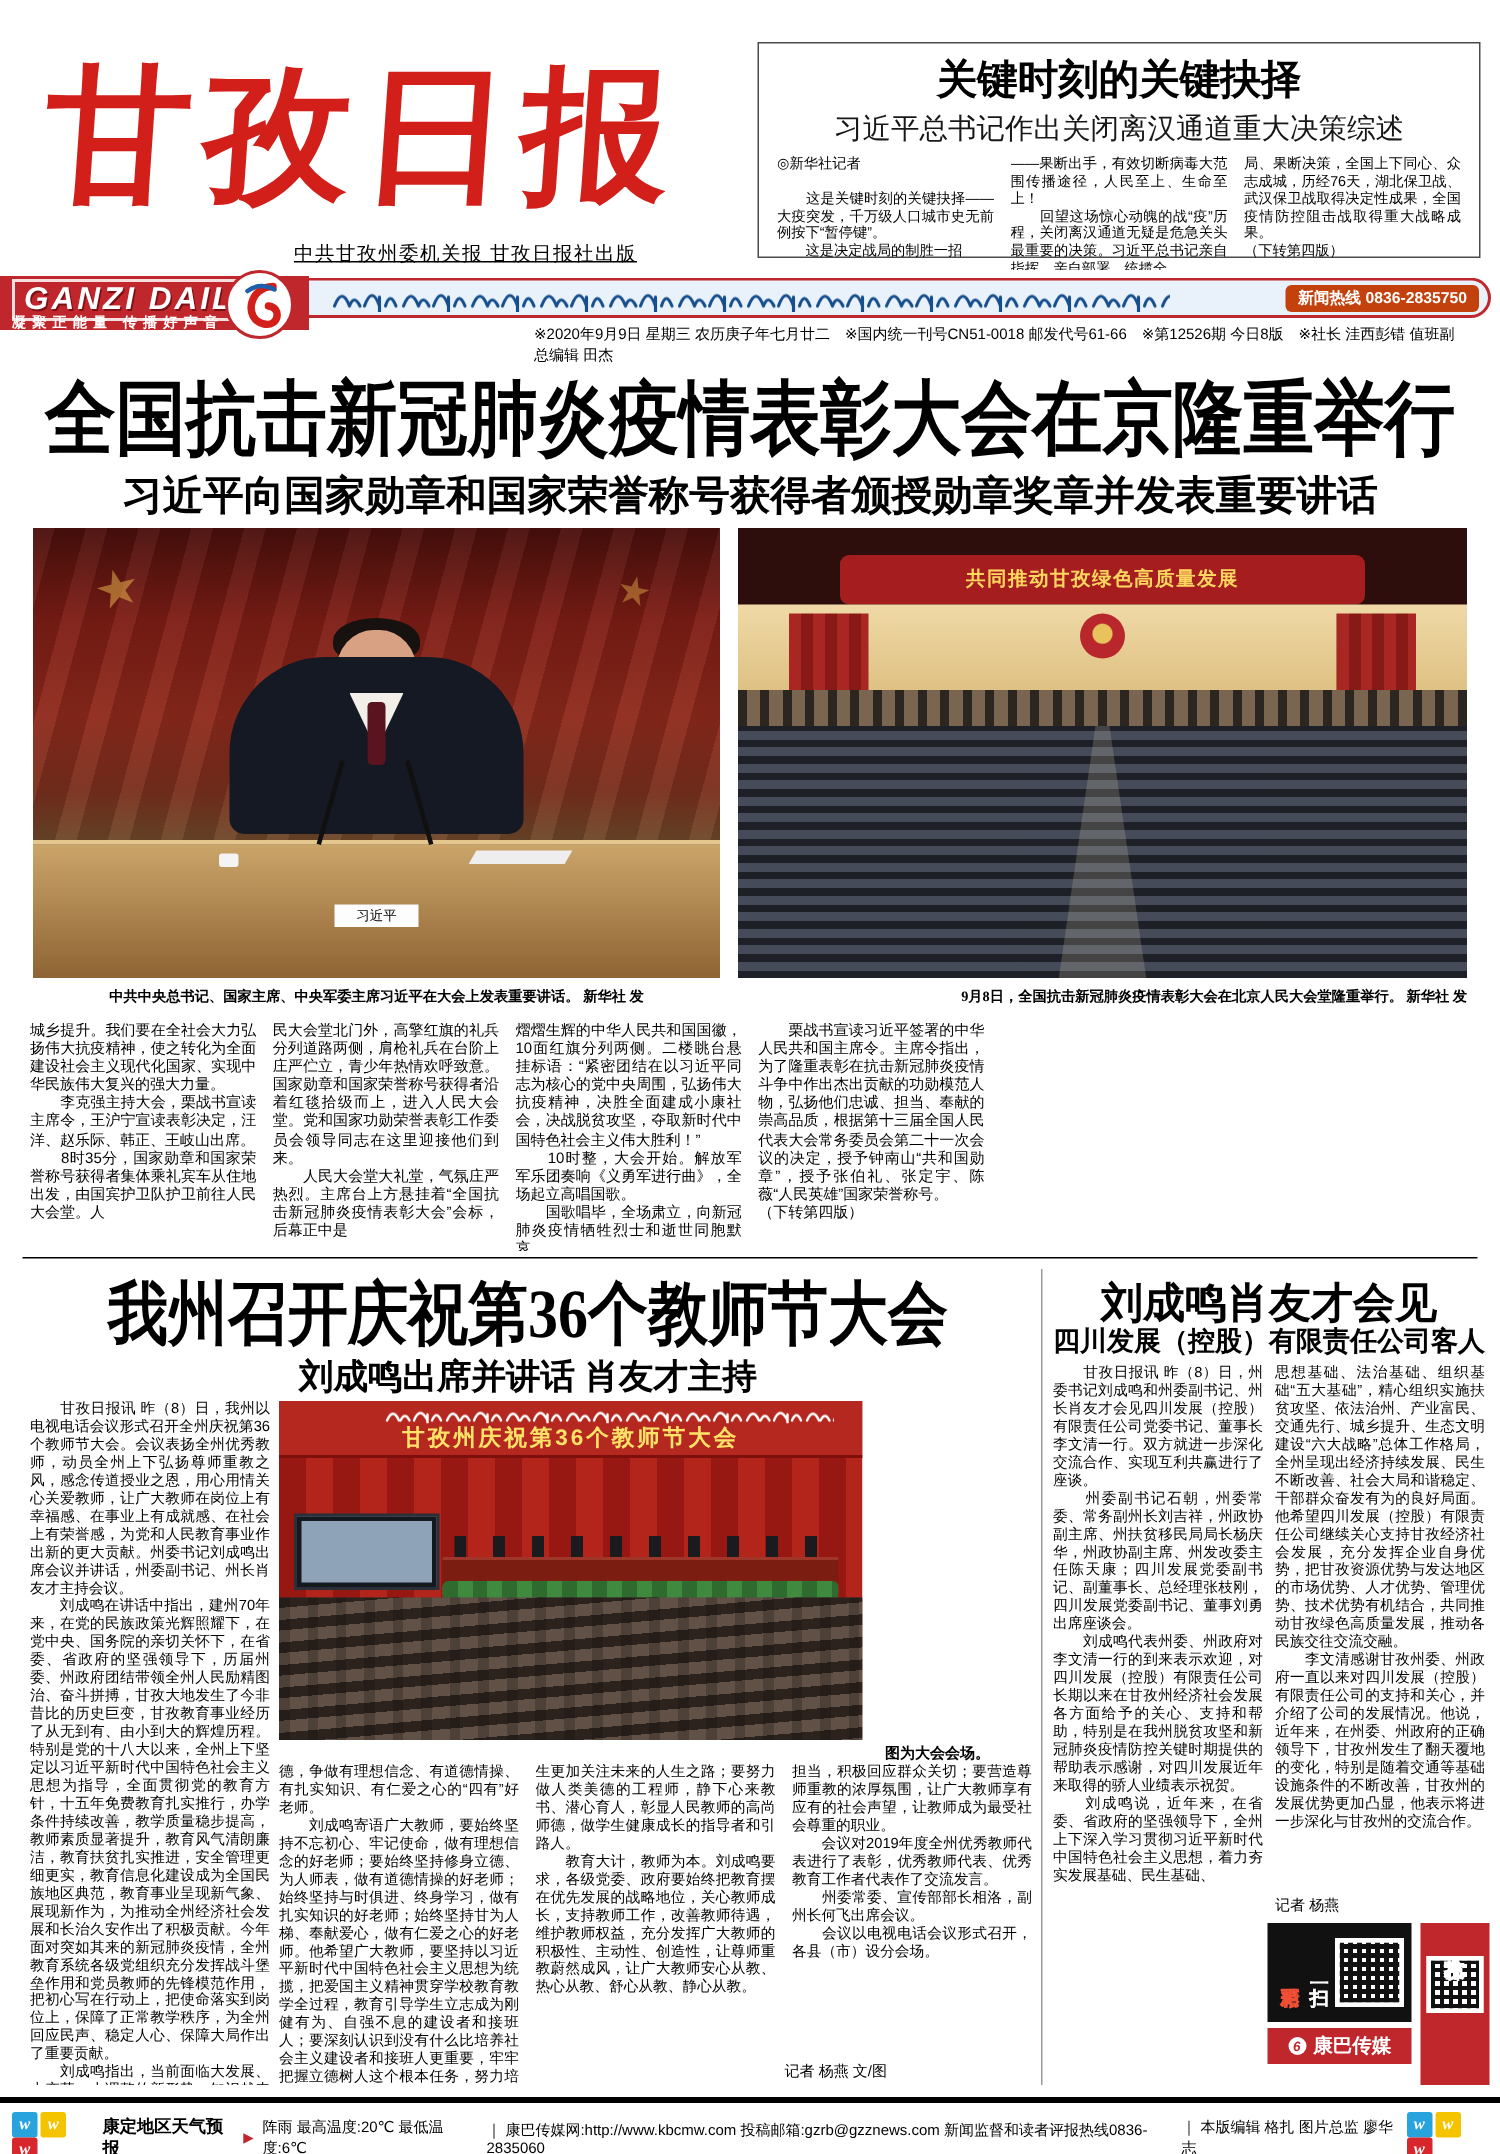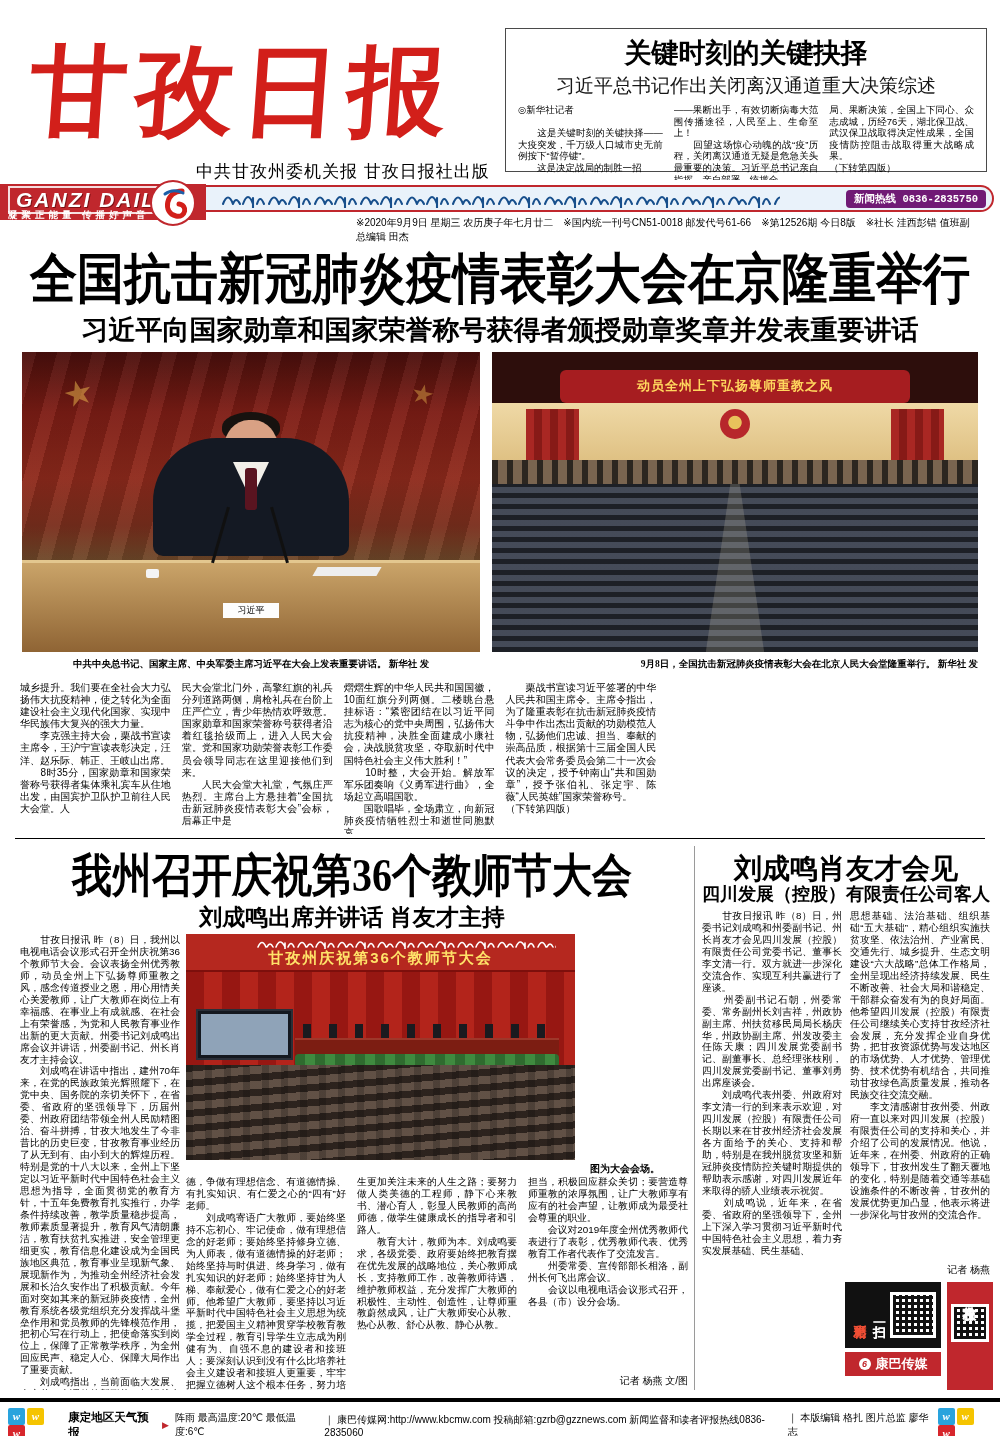--- a/index.html
+++ b/index.html
@@ -15,29 +15,29 @@
   .masthead-title { font-family:"DejaVu Serif","Liberation Serif",serif; font-weight:bold; color:#d21f1a;
     font-size:98px; letter-spacing:8px; transform:skewX(-4deg); line-height:1; }
   
   .topbox { border:1px solid #4a4a4a; padding:6px 12px 4px 12px; }
   
   .redbar-left { background:#c0272d; }
   .gd-latin { color:#fff; font-weight:bold; font-style:italic; font-size:21px; letter-spacing:2px;
     text-shadow:1px 1px 0 #7a1014; border:2px solid rgba(255,255,255,.85); padding:0 6px; }
   .gd-slogan { color:#fff; font-size:9.5px; letter-spacing:4px; font-family:"Liberation Serif",serif; font-weight:bold; }
   .band { background:#e9f2fa; border:2px solid #c0272d; border-left:none; border-radius:0 14px 14px 0; }
-  .hotline { background:#701a75; color:#fff; font-weight:bold; font-size:10.5px; padding:2px 8px; border-radius:4px; white-space:nowrap;font-family:Liberation Mono, monospace; }
+  .hotline { background:#c2410c; color:#fff; font-weight:bold; font-size:10.5px; padding:2px 8px; border-radius:4px; white-space:nowrap; }
   .badge { width:46px; height:46px; border-radius:50%; background:#fff; border:2px solid #c0272d; z-index:3; }
   
   .lead-headline { font-size:47px; font-weight:bold; letter-spacing:0px; }
   .lead-subhead { font-size:27px; font-weight:600; }
   .smallcol { font-size:9.8px; line-height:11.95px; }
   .bodycol { font-size:10px; line-height:12.1px; }
   .caption { font-size:9.5px; font-weight:bold; font-family:"Liberation Serif",serif; }
-  .credit { font-size:10px; text-align:right; background:#fff; }
+  .credit { font-size:10px; text-align:left; background:#fff; }
   .vline { width:1px; background:#9a9a9a; }
   .hline { height:1px; background:#000; }
   
   .photo { overflow:hidden; }
   .photo * { position:absolute; }
   .qr { background-color:#fff;
     background-image: repeating-linear-gradient(0deg,#111 0 3px,transparent 3px 6px),
                       repeating-linear-gradient(90deg,#111 0 3px,#fff 3px 6px);
     border:3px solid #fff; }
   .vtext { writing-mode:vertical-rl; text-orientation:upright; font-weight:bold; }
@@ -55,21 +55,21 @@
       <pattern id="tib" width="46" height="22" patternUnits="userSpaceOnUse">
         <path d="M3 15 Q8 2 13 15 M13 15 Q16 7 20 15 M23 15 Q28 1 33 15 M33 9 L33 19 M37 15 Q40 5 44 15" stroke="#174f8c" fill="none" stroke-width="2.1" stroke-linecap="round"></path>
       </pattern>
       <pattern id="tibw" width="40" height="14" patternUnits="userSpaceOnUse">
         <path d="M2 10 Q6 1 10 10 M11 10 Q14 4 17 10 M20 10 Q24 0 29 10 M29 6 L29 12 M32 10 Q35 3 38 10" stroke="#ffffff" fill="none" stroke-width="1.6" stroke-linecap="round"></path>
       </pattern>
     </defs>
   </svg>
 
   <div class="abs masthead-title" style="left:30px; top:42px;">甘孜日报</div>
-  <div class="abs" style="left:196px; top:160px; font-size:17px; letter-spacing:1px;">中共甘孜州委机关报  甘孜日报社出版</div>
+  <div class="abs" style="left:196px; top:160px; font-size:13px; letter-spacing:1px;text-decoration:underline;">中共甘孜州委机关报  甘孜日报社出版</div>
 
   <div class="abs topbox" style="left:505px; top:28px; width:482px; height:144px;">
     <div class="serif" style="font-size:27px; font-weight:bold; text-align:center;">关键时刻的关键抉择</div>
     <div style="font-size:19px; text-align:center; margin-top:2px; color:#171717;">习近平总书记作出关闭离汉通道重大决策综述</div>
     <div class="cols" style="grid-template-columns:repeat(3,1fr); height:76px; margin-top:5px; font-size:9.5px; line-height:11.6px;">
       <div class="coltext">◎新华社记者
 
 　　这是关键时刻的关键抉择——大疫突发，千万级人口城市史无前例按下“暂停键”。
 　　这是决定战局的制胜一招</div>
       <div class="coltext">——果断出手，有效切断病毒大范围传播途径，人民至上、生命至上！
@@ -117,21 +117,21 @@
     <div style="left:0; bottom:0; width:100%; height:92px; background:linear-gradient(#caa469,#8f6434); border-top:3px solid #e3c78f;"></div>
     <div style="left:43%; bottom:88px; width:3px; height:58px; background:#101010; transform:rotate(16deg);"></div>
     <div style="left:56%; bottom:88px; width:3px; height:58px; background:#101010; transform:rotate(-16deg);"></div>
     <div style="left:27%; bottom:74px; width:13px; height:9px; background:#f4f4f4; border-radius:2px;"></div>
     <div style="right:22%; bottom:76px; width:64px; height:9px; background:#eeeeee; transform:skewX(-30deg);"></div>
     <div style="left:50%; bottom:34px; width:56px; height:15px; background:#fdfdfd; transform:translateX(-50%); text-align:center; font-size:9px; line-height:15px; color:#000;">习近平</div>
   </div>
 
   <div class="abs photo" style="left:492px; top:352px; width:486px; height:300px; position:absolute;">
     <div style="inset:0; background:#2d0e0c;"></div>
-    <div style="left:14%; top:6%; width:72%; height:11%; background:#a61d20; border-radius:6px; text-align:center; color:#ffd75e; font-weight:bold; font-size:13px; line-height:32px; letter-spacing:1px;">动员全州上下弘扬尊师重教之风</div>
+    <div style="left:14%; top:6%; width:72%; height:11%; background:#a61d20; border-radius:6px; text-align:center; color:#ffd75e; font-weight:bold; font-size:13px; line-height:32px; letter-spacing:1px;">共同推动甘孜绿色高质量发展</div>
     <div style="left:0; top:17%; width:100%; height:26%; background:linear-gradient(#efd9a6,#d9b877);"></div>
     <div style="left:47%; top:19%; width:30px; height:30px; background:radial-gradient(circle at 50% 45%, #e8c25c 28%, #b7272b 32%); border-radius:50%;"></div>
     <div style="left:7%; top:19%; width:11%; height:21%; background:repeating-linear-gradient(90deg,#a92723 0 8px,#871a17 8px 16px);"></div>
     <div style="right:7%; top:19%; width:11%; height:21%; background:repeating-linear-gradient(90deg,#a92723 0 8px,#871a17 8px 16px);"></div>
     <div style="left:0; top:36%; width:100%; height:8%; background:repeating-linear-gradient(90deg,#2c2620 0 6px,#7a6550 6px 15px);"></div>
     <div style="left:0; top:44%; width:100%; height:56%; background:#353a45;"></div>
     <div style="left:0; top:44%; width:100%; height:56%; background:repeating-linear-gradient(0deg, rgba(0,0,0,.45) 0 5px, rgba(125,135,155,.22) 5px 11px);"></div>
     <div style="left:44%; top:44%; width:12%; height:56%; background:rgba(205,195,175,.22); clip-path:polygon(42% 0,58% 0,100% 100%,0 100%);"></div>
   </div>
 

